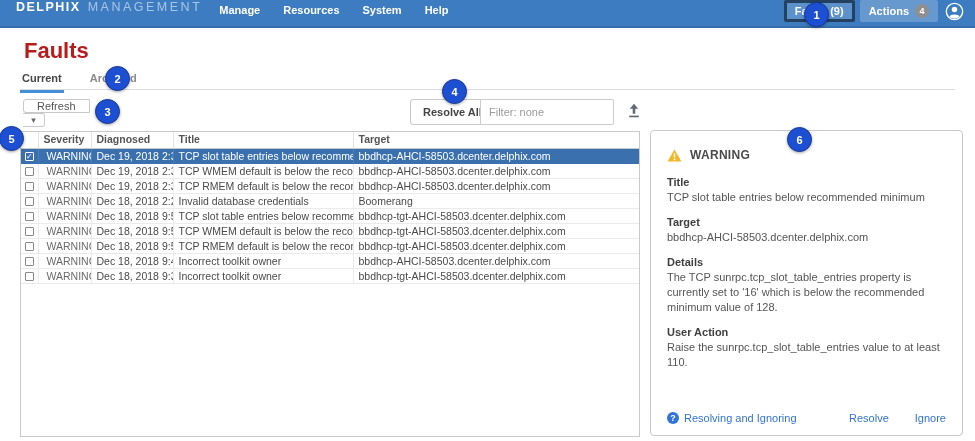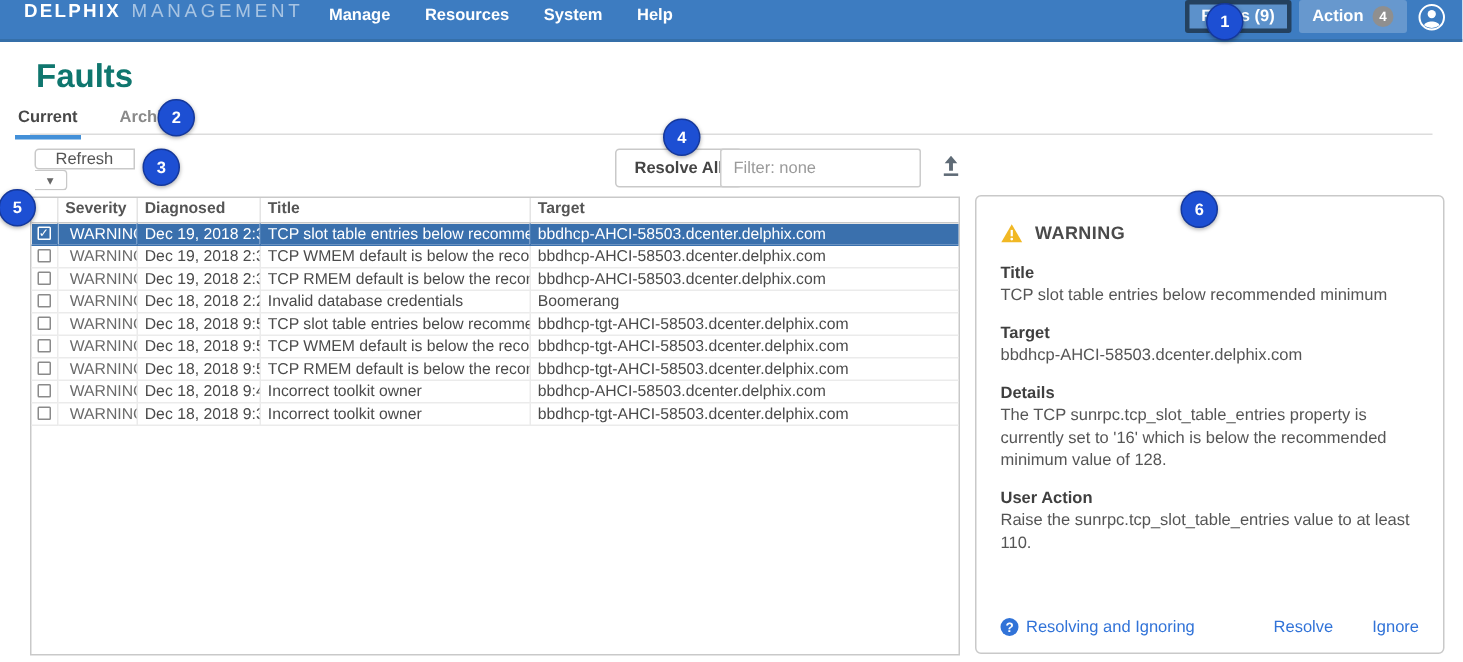--- a/index.html
+++ b/index.html
@@ -30,23 +30,23 @@
     background:rgba(255,255,255,0.22); color:#fff; font-size:11px; font-weight:bold;
     padding:4px 9px; border-radius:2px; display:flex; align-items:center; gap:6px; cursor:pointer;
   }
   .badge {
     width:14px; height:14px; border-radius:50%; background:#8f8f8f; color:#fff;
     font-size:9px; font-weight:bold; display:flex; align-items:center; justify-content:center;
   }
   .user-btn { width:22px; height:22px; display:flex; align-items:center; justify-content:center; cursor:pointer; }
 
   
-  .page-title { position:absolute; left:24px; top:38px; font-size:22px; font-weight:bold; color:#0f766e; }
+  .page-title { position:absolute; left:24px; top:38px; font-size:22px; font-weight:bold; color:#b91c1c; }
   .tabs-line { position:absolute; left:20px; top:89px; width:935px; height:1px; background:#dcdcdc; }
-  .tabs { position:absolute; left:10px; top:70px; display:flex; gap:24px; }
+  .tabs { position:absolute; left:20px; top:70px; display:flex; gap:24px; }
   .tab { font-size:11px; font-weight:bold; padding:2px 2px 6px 2px; cursor:pointer; color:#8a8a8a; }
   .tab.active { color:#474747; border-bottom:3px solid #4390d8; }
 
   
   .refresh-group { position:absolute; left:23px; top:99px; display:flex; height:26px;flex-direction:column; }
   .btn {
     background:#fff; border:1px solid #c9c9c9; color:#555; font-size:11px;
     display:flex; align-items:center; justify-content:center; cursor:pointer;
     font-family:"Liberation Sans", sans-serif;
   }
@@ -136,21 +136,21 @@
   </div>
   <div class="nav-menu">
     <span class="nav-item">Manage</span>
     <span class="nav-item">Resources</span>
     <span class="nav-item">System</span>
     <span class="nav-item">Help</span>
   </div>
   <div class="nav-right">
     <button class="faults-btn">Faults (9)</button>
     <div class="actions-btn">
-      <span>Action</span>
+      <span>Actions</span>
       <span class="badge">4</span>
     </div>
     <div class="user-btn">
       <svg width="19" height="19" viewBox="0 0 20 20">
         <circle cx="10" cy="10" r="8.6" fill="none" stroke="#ffffff" stroke-width="1.4"></circle>
         <circle cx="10" cy="7.8" r="2.9" fill="#ffffff"></circle>
         <path d="M4.6 15.6 C 5.8 12.2 14.2 12.2 15.4 15.6 A 8.6 8.6 0 0 1 4.6 15.6 Z" fill="#ffffff"></path>
       </svg>
     </div>
   </div>

